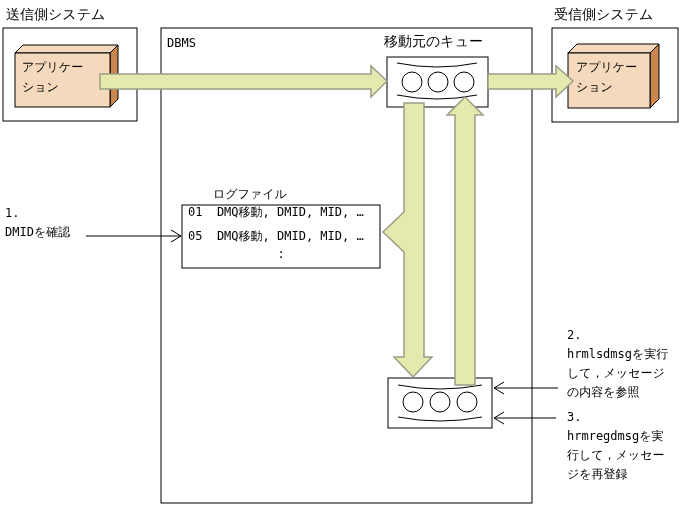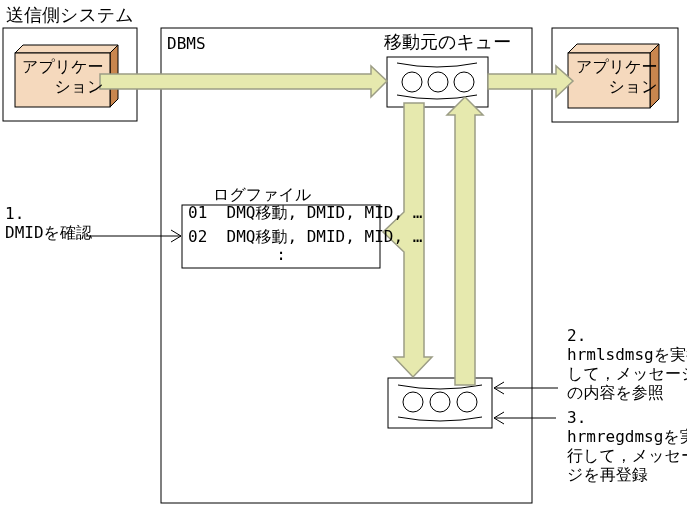--- a/index.html
+++ b/index.html
@@ -18,23 +18,23 @@
     color:#000;
   }
   .stage{position:relative;width:687px;height:509px;overflow:hidden;background:var(--background);}
   .overlay{position:absolute;left:0;top:0;width:687px;height:509px;}
   .outline{fill:#ffffff;stroke:var(--line);stroke-width:1;}
   .nofill{fill:none;stroke:var(--line);stroke-width:1;}
   .face{fill:var(--app-face);stroke:var(--line);stroke-width:1;}
   .side{fill:var(--app-side);stroke:var(--line);stroke-width:1;}
   .arrow{fill:var(--arrow-fill);stroke:var(--arrow-stroke);stroke-width:1.5;}
   .thin{stroke:var(--line);stroke-width:1;fill:none;}
-  .txt{position:absolute;white-space:pre;line-height:19px;font-size:16px;}
-  .t14{font-size:18px;}
-  .applbl{line-height:20px;text-align:right;}
+  .txt{position:absolute;white-space:pre;line-height:19px;font-size:12px;}
+  .t14{font-size:14px;}
+  .applbl{line-height:20px;}
   .center{text-align:center;}
 </style>
 </head>
 <body>
 
 <div class="stage">
 
   <svg class="overlay" viewBox="0 0 687 509" xmlns="http://www.w3.org/2000/svg">
 
     <rect class="outline" x="3" y="28" width="134" height="93"></rect>
@@ -88,36 +88,37 @@
       <polyline class="thin" points="504,382 494,388 504,394"></polyline>
     </g>
     <g>
       <line class="thin" x1="494" y1="418" x2="556" y2="418"></line>
       <polyline class="thin" points="504,412 494,418 504,424"></polyline>
     </g>
   </svg>
 
   <div class="txt t14" style="left:6px;top:5px;">送信側システム</div>
 
+  <div class="txt t14" style="left:554px;top:5px;">受信側システム</div>
 
   <div class="txt" style="left:167px;top:34px;">DBMS</div>
 
   <div class="txt t14" style="left:384px;top:32px;text-align:center;">移動元のキュー</div>
 
   <div class="txt applbl" style="left:22px;top:57px;">アプリケー
 ション</div>
 
   <div class="txt applbl" style="left:576px;top:57px;">アプリケー
 ション</div>
 
   <div class="txt" style="left:184px;top:185px;margin-left:29px;">ログファイル</div>
 
   <div class="txt" style="left:188px;top:203px;">01  DMQ移動, DMID, MID, …</div>
 
-  <div class="txt" style="left:188px;top:227px;">02  DMQ移動, DMID, MID, …</div>
+  <div class="txt" style="left:188px;top:227px;">05  DMQ移動, DMID, MID, …</div>
 
   <div class="txt center" style="left:182px;top:245px;width:198px;">:</div>
 
 
   <div class="txt" style="left:5px;top:204px;">1.
 DMIDを確認</div>
 
   <div class="txt" style="left:567px;top:326px;">2.
 hrmlsdmsgを実行
 して，メッセージ

